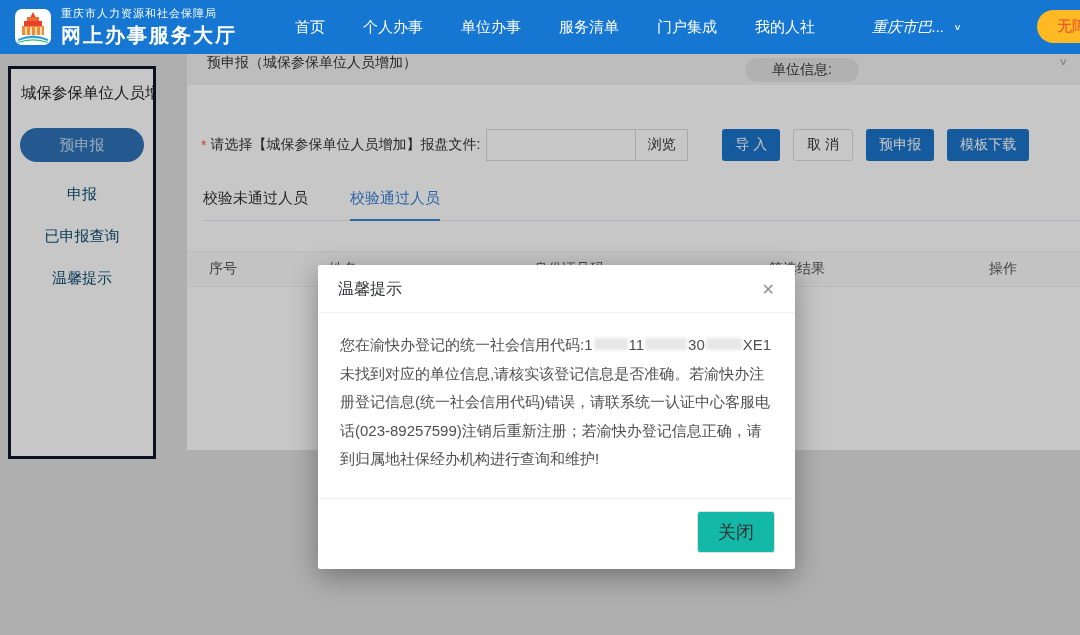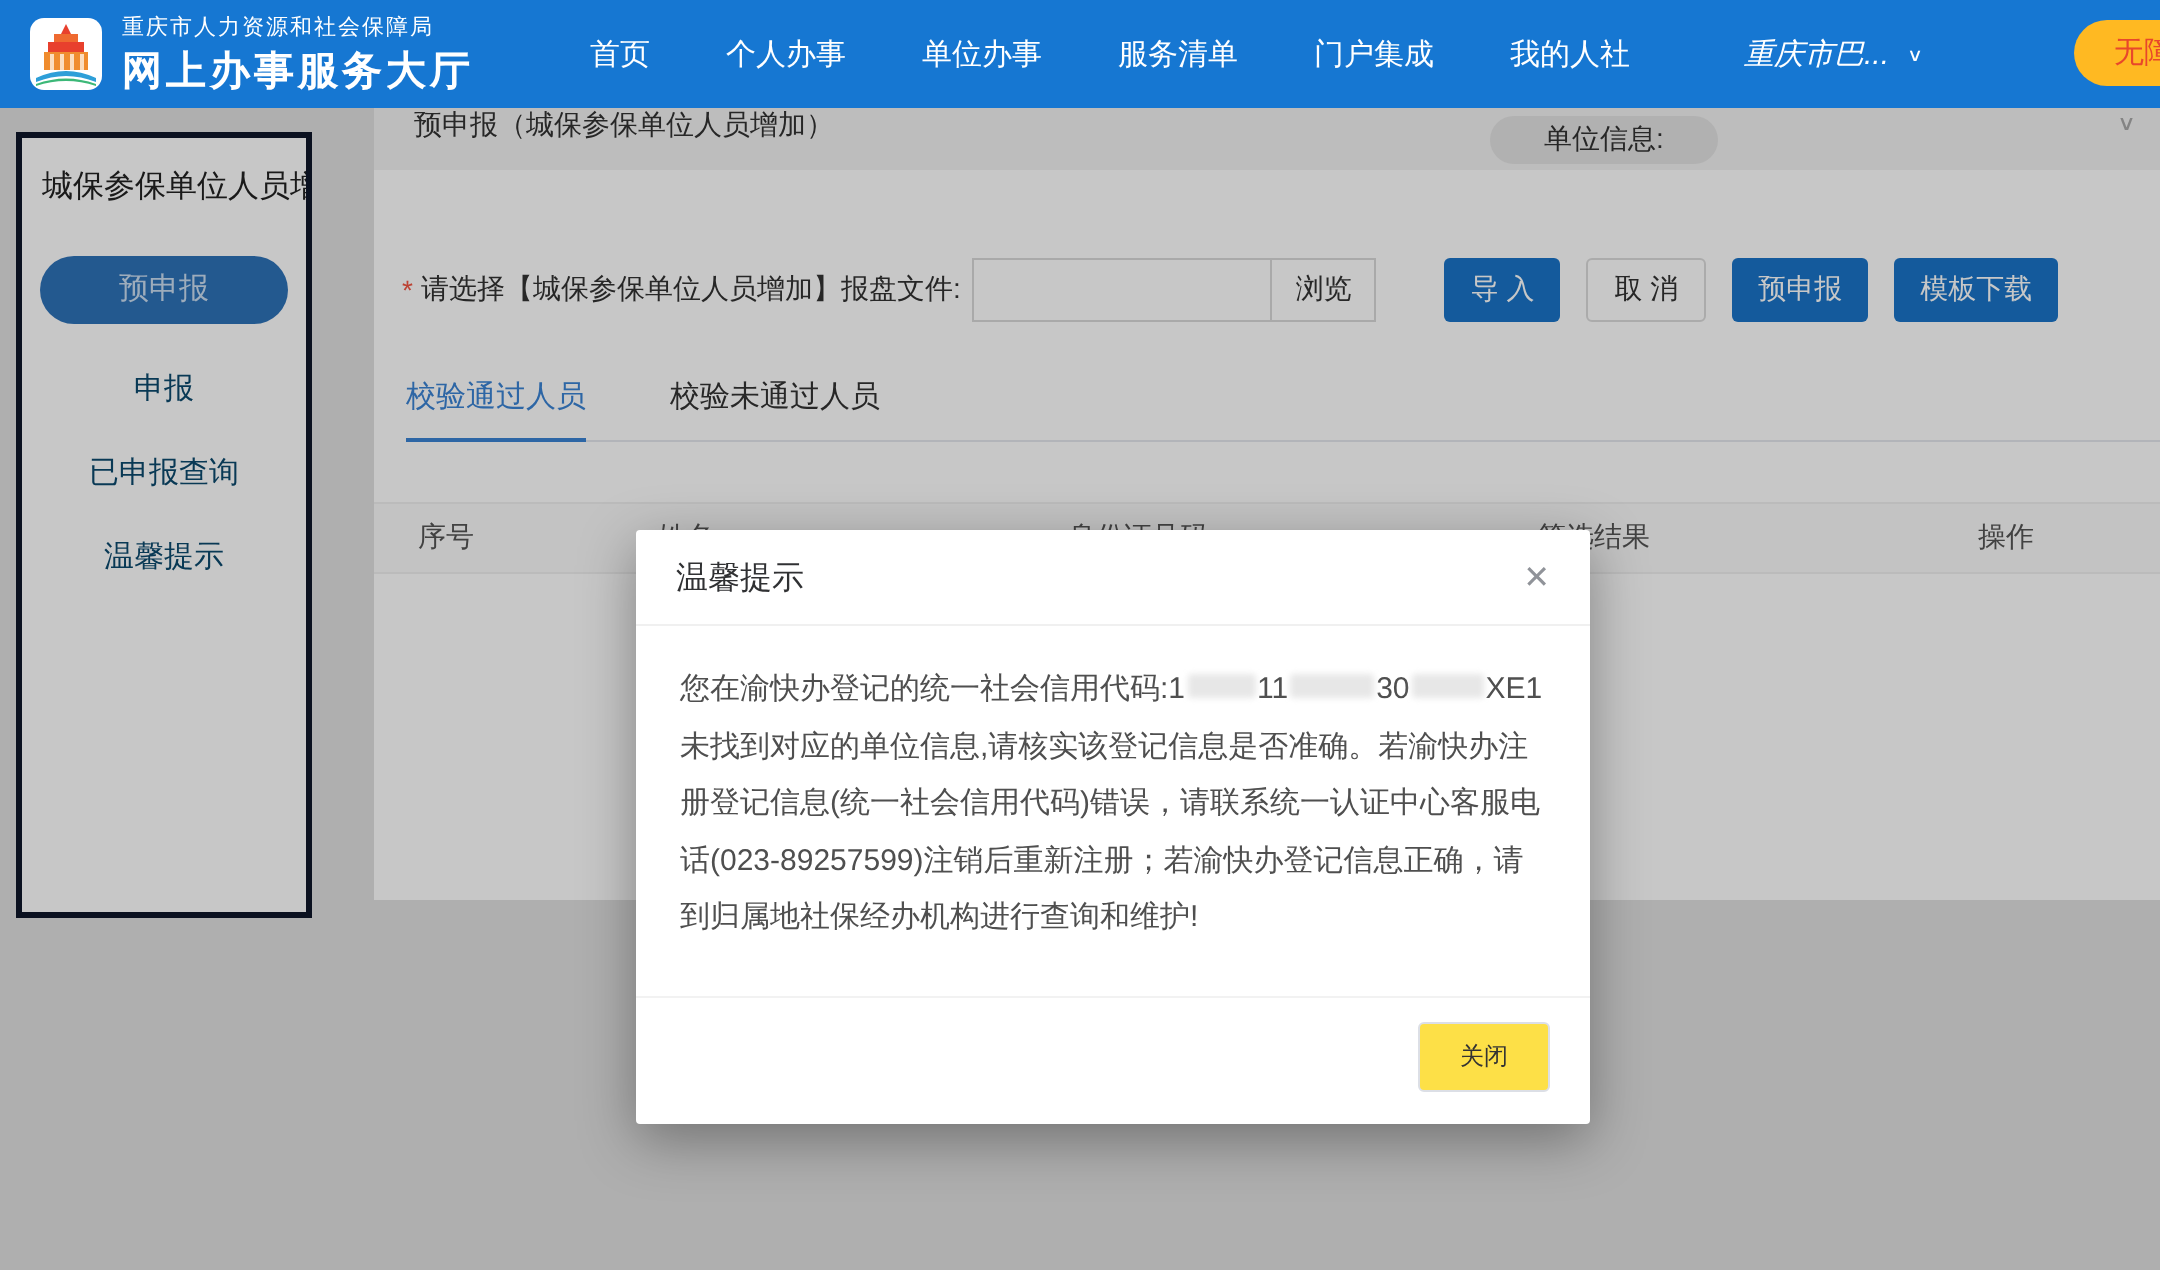--- a/index.html
+++ b/index.html
@@ -51,21 +51,21 @@
   
   .dim { position:absolute; left:0; top:54px; width:1080px; height:581px; background:rgba(0,0,0,.22); z-index:5; }
   .modal { position:absolute; left:318px; top:265px; width:477px; background:#fff; z-index:10; border-radius:2px; box-shadow:0 8px 28px rgba(0,0,0,.35); }
   .m-hdr { display:flex; justify-content:space-between; align-items:center; padding:14px 20px 12px; border-bottom:1px solid #f0f0f0;gap:39px; }
   .m-title { font-size:16px; color:#303133; }
   .m-close { font-size:16px; color:#909399; cursor:pointer; line-height:1; }
   .m-body { padding:18px 22px 24px; font-size:15px; color:#4f4f4f; line-height:1.9; }
   .redact { display:inline-block; height:12px; border-radius:2px; background:#e7e7e7; filter:blur(1.5px); vertical-align:baseline; margin:0 1px; }
   .r1 { width:34px; } .r2 { width:42px; } .r3 { width:36px; }
   .m-ftr { padding:12px 20px 16px; text-align:right; border-top:1px solid #f2f2f2; }
-  .m-close-btn { padding:8px 20px; background:#fde047; border:1px solid #dcdfe6; border-radius:3px; font-size:12px; color:#333; cursor:pointer; }
+  .m-close-btn { padding:8px 20px; background:#14b8a6; border:1px solid #dcdfe6; border-radius:3px; font-size:18px; color:#333; cursor:pointer; }
 </style>
 </head>
 <body>
 
 <div class="page">
 
   <header class="hdr">
     <div class="brand">
       <span>
         <svg width="38" height="38" viewBox="0 0 38 38">
@@ -123,22 +123,22 @@
         <span class="input-group">
           <input type="text" value="" style="">
           <button class="browse-btn">浏览</button>
         </span>
         <button class="btn btn-blue btn-import">导 入</button>
         <button class="btn btn-plain">取 消</button>
         <button class="btn btn-blue">预申报</button>
         <button class="btn btn-blue">模板下载</button>
       </div>
       <div class="tabs">
+        <div class="tab">校验未通过人员</div>
         <div class="tab active">校验通过人员</div>
-        <div class="tab">校验未通过人员</div>
       </div>
       <div class="thead">
         <span class="th th-0">序号</span>
         <span class="th th-1">姓名</span>
         <span class="th th-2">身份证号码</span>
         <span class="th th-3">筛选结果</span>
         <span class="th">操作</span>
       </div>
       <div></div>
     </div>

